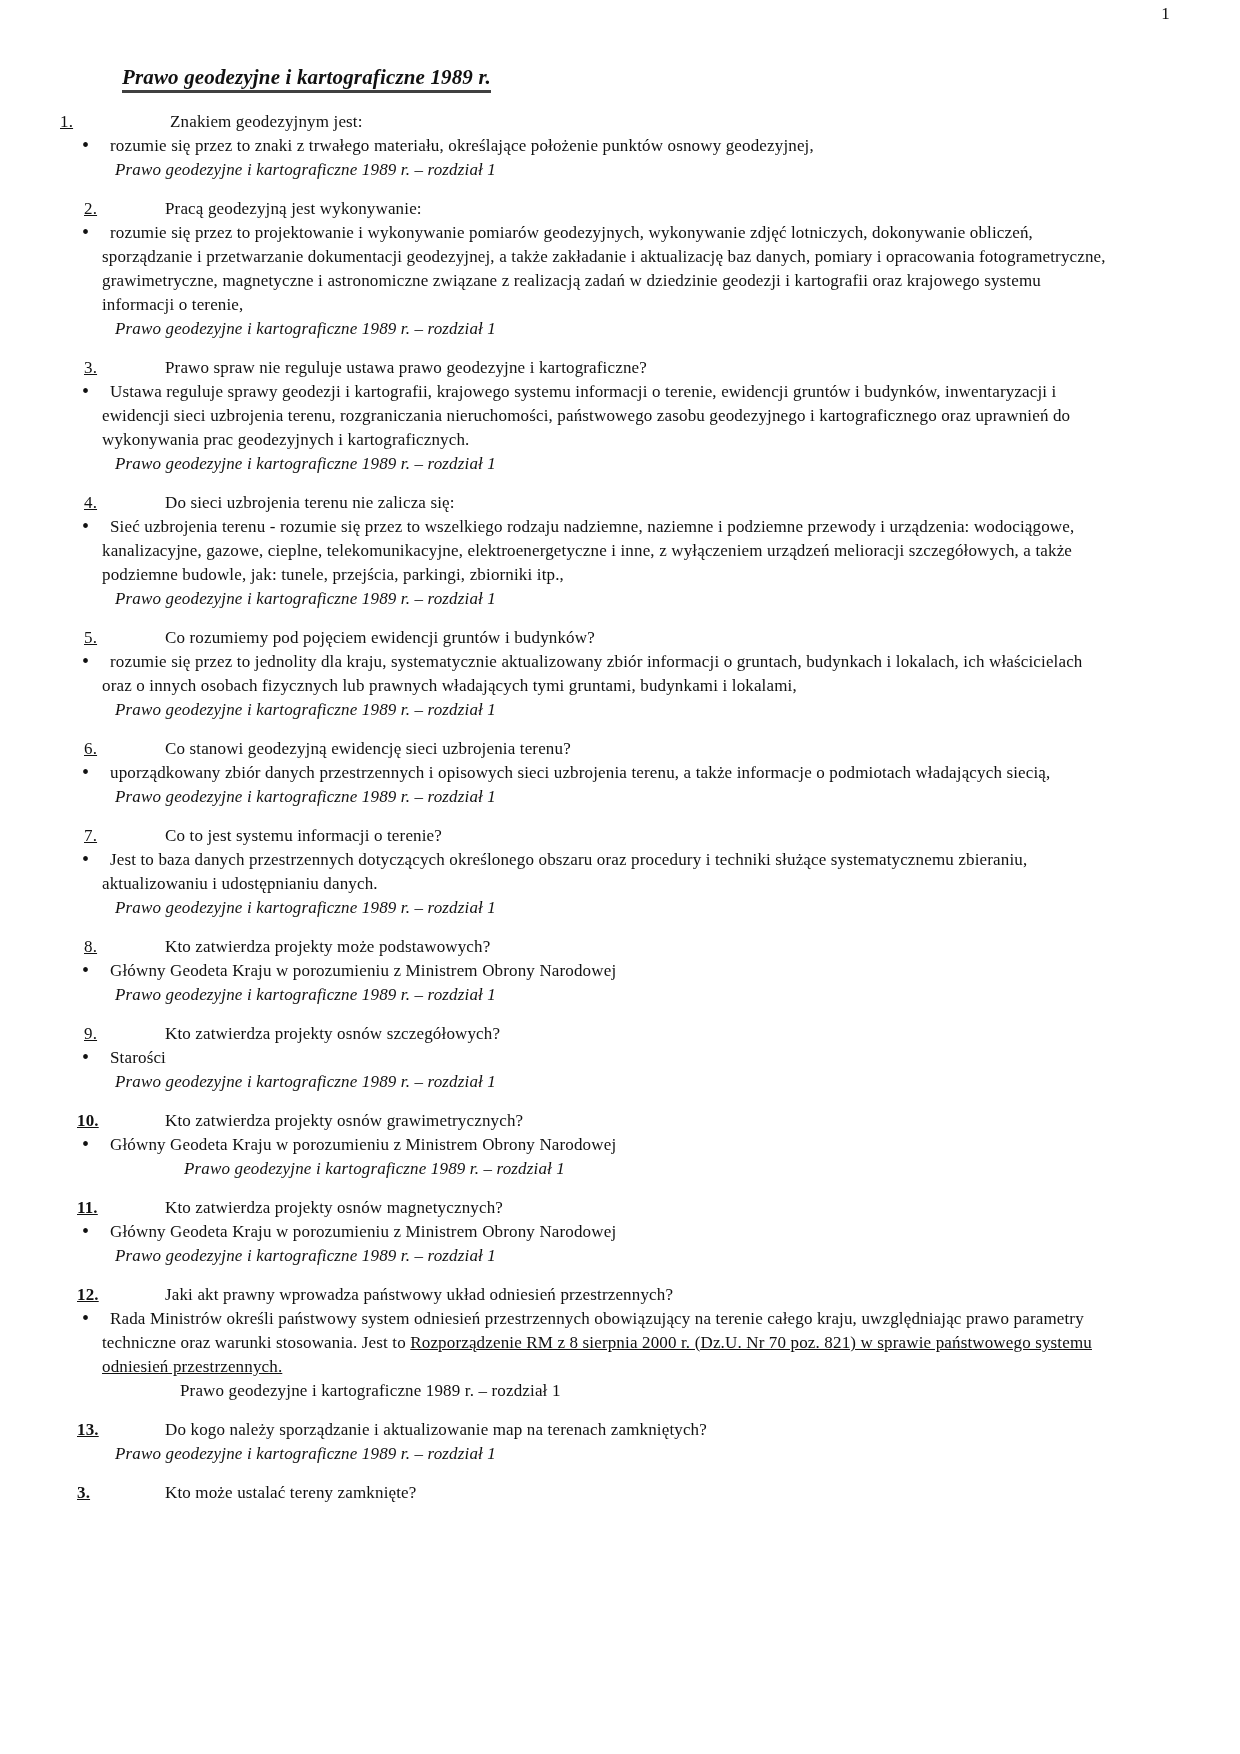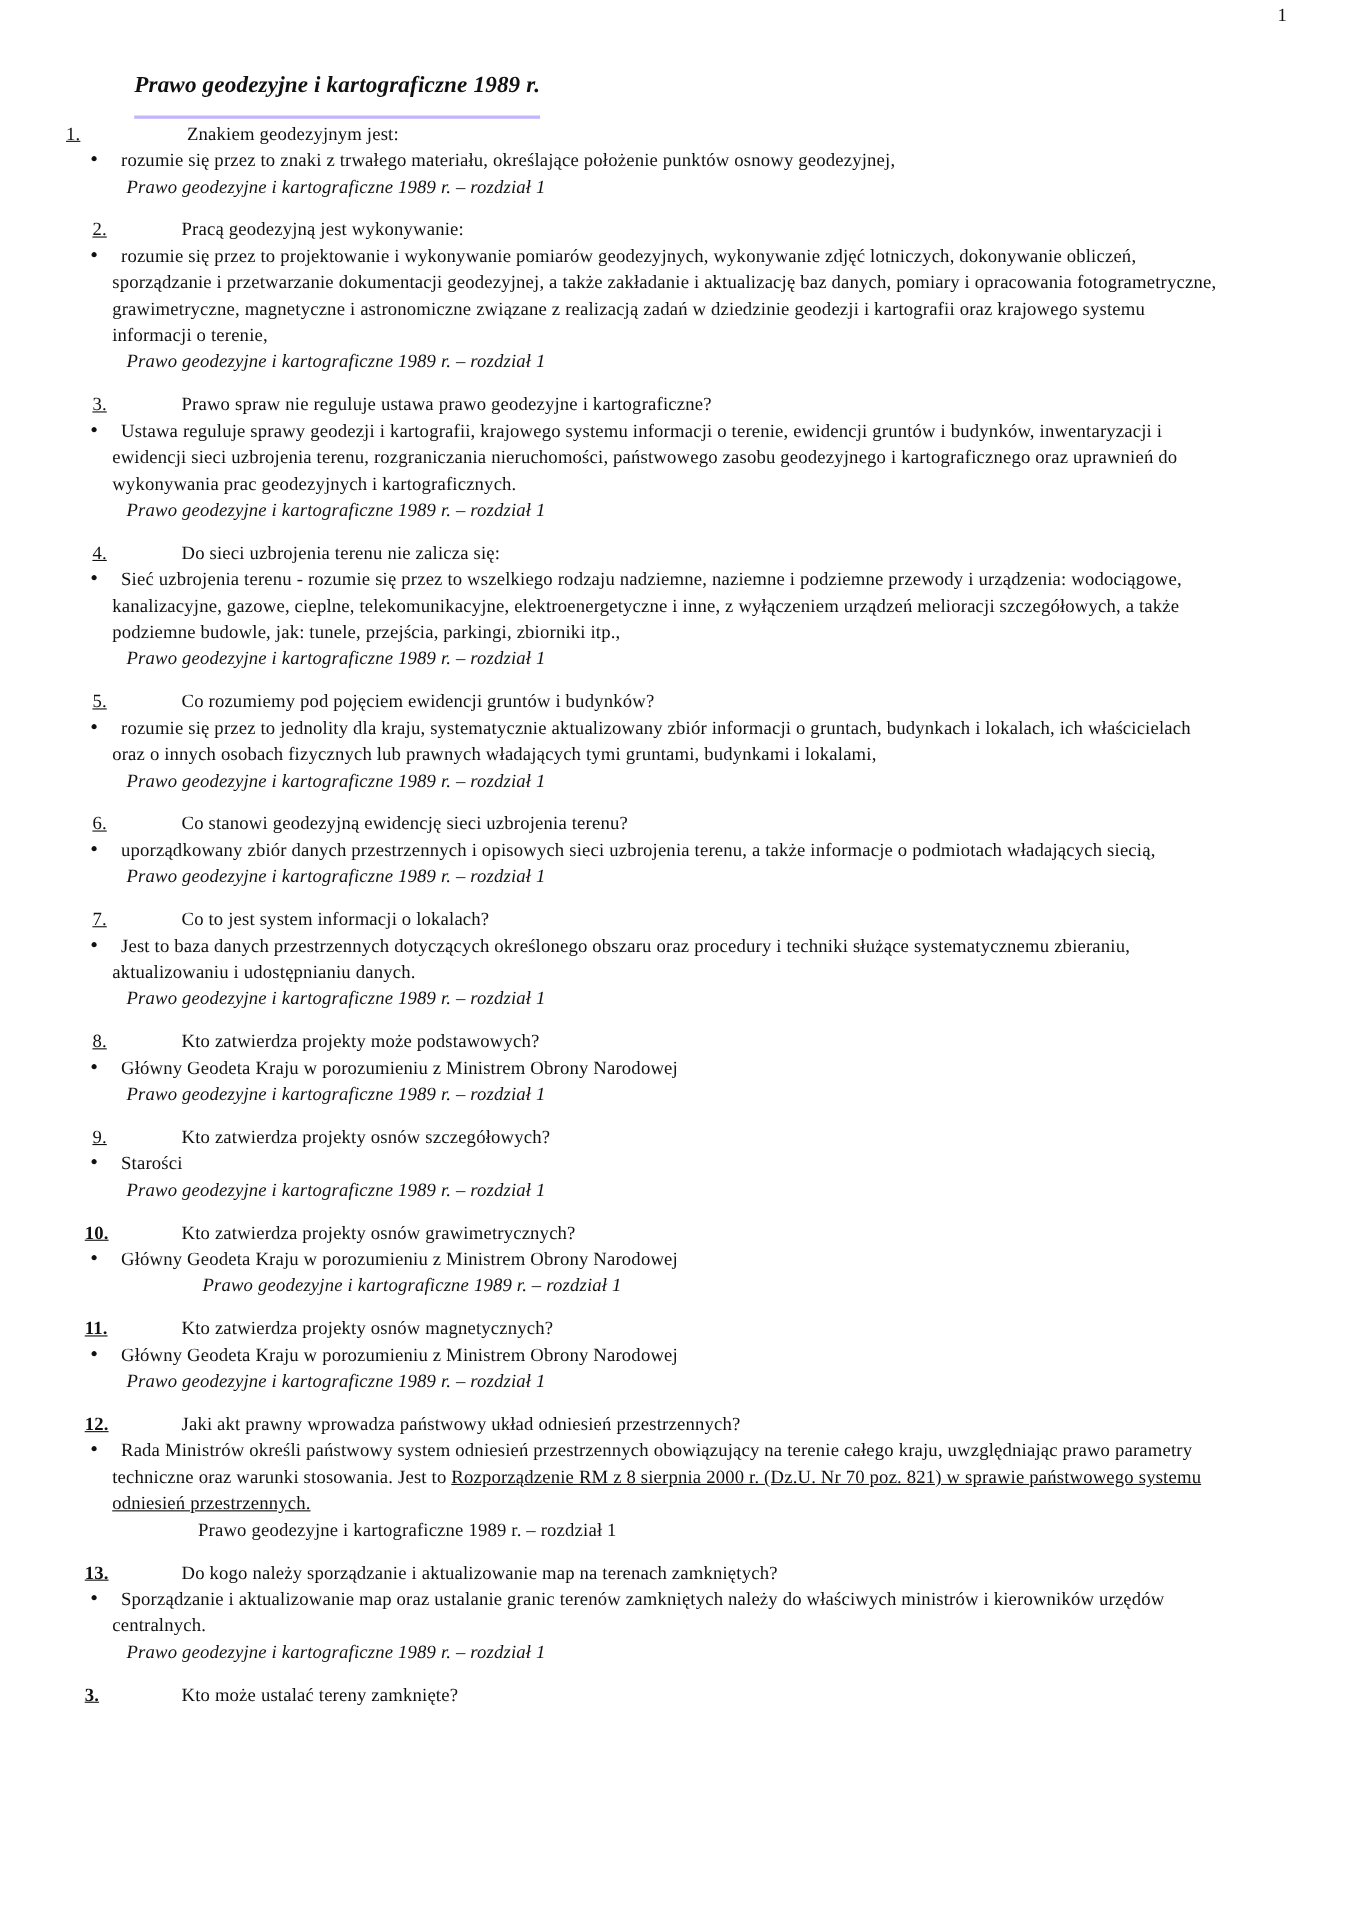--- a/index.html
+++ b/index.html
@@ -29,22 +29,22 @@
     width: 1022px;
   }
   .doc-title {
     margin: 0 0 20px 38px;
     font-size: 21px;
     font-weight: bold;
     font-style: italic;
     line-height: 26px;
   }
   .doc-title .title-underline {
-    border-bottom: 3px solid #c4b5fd;
-    padding-bottom: 16px;
+    border-bottom: 3px solid #404040;
+    padding-bottom: 1px;
   }
   .item { margin-bottom: 15px; }
   .q-line { display: flex; }
   .num {
     flex: 0 0 auto;
     width: 33px;
     text-decoration: underline;
   }
   .item.two-digit .num { margin-left: -7px; width: 40px; font-weight: bold; }
   .item.first-item .num { margin-left: -24px; width: 62px; }
@@ -139,21 +139,21 @@
     </div>
     <div class="answer">
       <span class="answer-text"><span>uporządkowany zbiór danych przestrzennych i opisowych sieci uzbrojenia terenu, a także informacje o podmiotach władających siecią,</span></span>
     </div>
     <div class="citation italic">Prawo geodezyjne i kartograficzne 1989 r. – rozdział 1</div>
   </div>
 
   <div class="item">
     <div class="q-line">
       <span class="num">7.</span>
-      <span class="q-text">Co to jest system informacji o lokalach?</span>
+      <span class="q-text">Co to jest systemu informacji o terenie?</span>
     </div>
     <div class="answer">
       <span class="answer-text"><span>Jest to baza danych przestrzennych dotyczących określonego obszaru oraz procedury i techniki służące systematycznemu zbieraniu, aktualizowaniu i udostępnianiu danych.</span></span>
     </div>
     <div class="citation italic">Prawo geodezyjne i kartograficzne 1989 r. – rozdział 1</div>
   </div>
 
   <div class="item">
     <div class="q-line">
       <span class="num">8.</span>
@@ -207,23 +207,20 @@
       <span class="answer-text"><span>Rada Ministrów określi państwowy system odniesień przestrzennych obowiązujący na terenie całego kraju, uwzględniając prawo parametry techniczne oraz warunki stosowania. Jest to </span><span class="u">Rozporządzenie RM z 8 sierpnia 2000 r. (Dz.U. Nr 70 poz. 821) w sprawie państwowego systemu odniesień przestrzennych.</span></span>
     </div>
     <div class="citation plain-indented">Prawo geodezyjne i kartograficzne 1989 r. – rozdział 1</div>
   </div>
 
   <div class="item two-digit">
     <div class="q-line">
       <span class="num">13.</span>
       <span class="q-text">Do kogo należy sporządzanie i aktualizowanie map na terenach zamkniętych?</span>
     </div>
-    <div class="answer">
-      <span class="answer-text"><span>Sporządzanie i aktualizowanie map oraz ustalanie granic terenów zamkniętych należy do właściwych ministrów i kierowników urzędów centralnych.</span></span>
-    </div>
     <div class="citation italic">Prawo geodezyjne i kartograficzne 1989 r. – rozdział 1</div>
   </div>
 
   <div class="item two-digit">
     <div class="q-line">
       <span class="num">3.</span>
       <span class="q-text">Kto może ustalać tereny zamknięte?</span>
     </div>
 
   </div>

